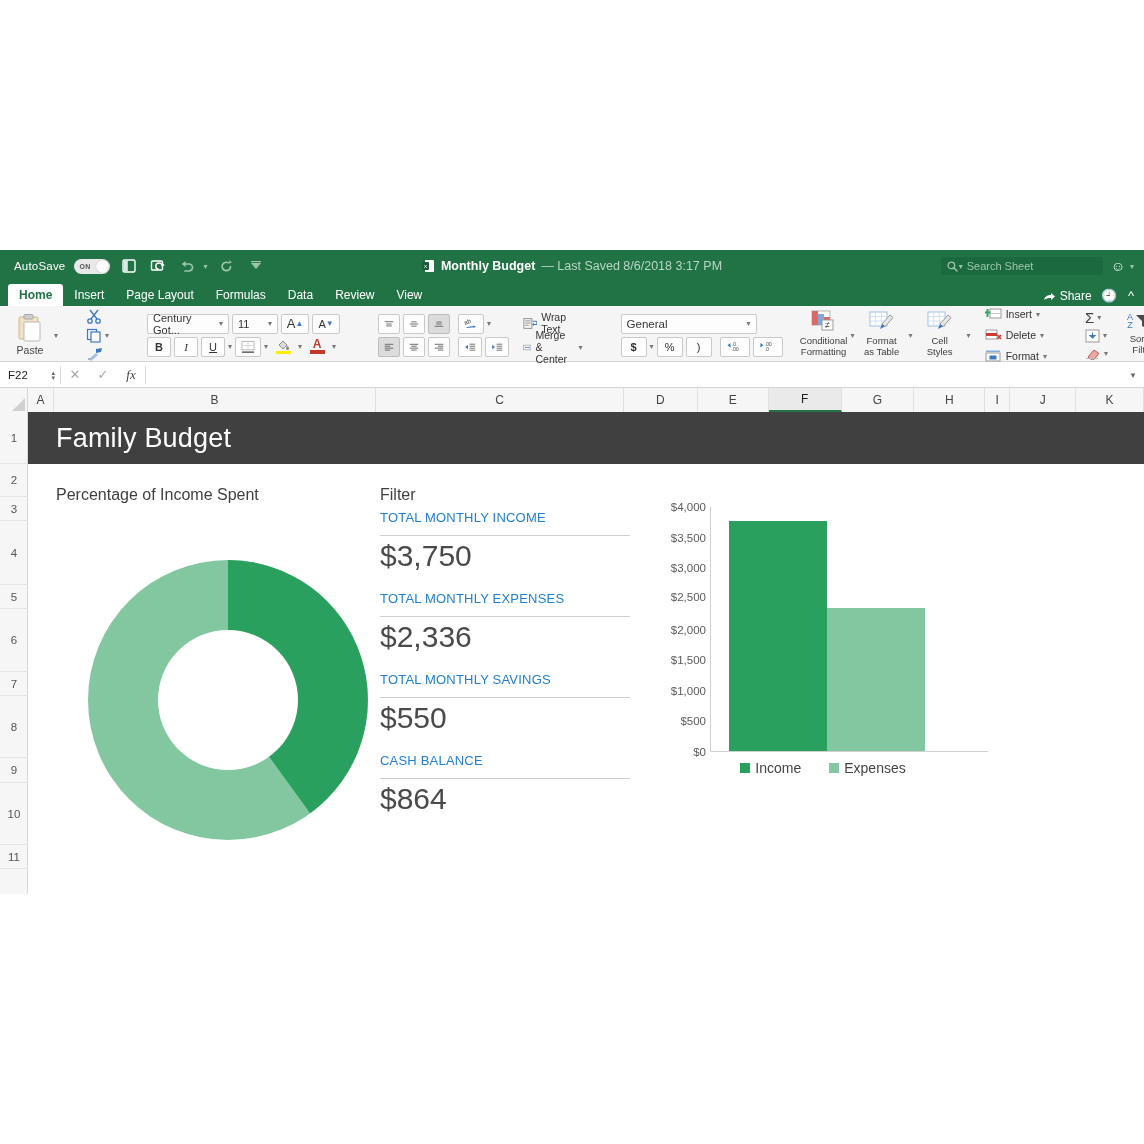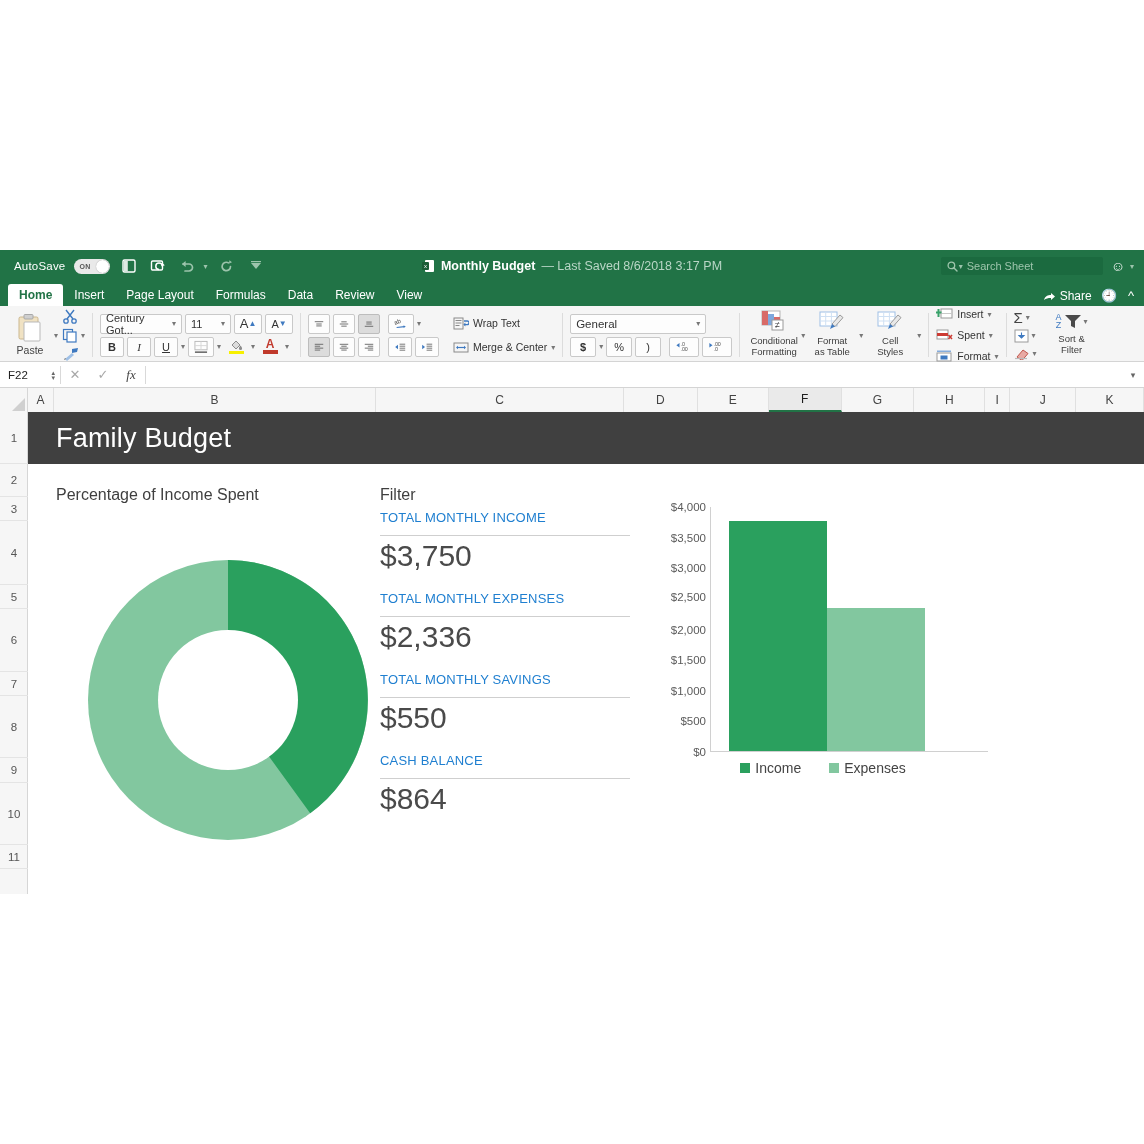--- a/index.html
+++ b/index.html
@@ -78,21 +78,21 @@
   .tr-ico { color:#ffffff; font-size:13px; }
 
   
   .ribbon {
     height:56px; background:#f5f5f5; border-bottom:1px solid #d4d4d4;
     display:flex; align-items:stretch; padding:3px 0 0 0;
   }
   .rgroup { display:flex; align-items:center; padding:0 7px; height:52px; }
   .rsep { width:1px; background:#dcdcdc; margin:4px 0; height:44px; }
   .rcol { display:flex; flex-direction:column; justify-content:center; gap:3px; }
-  .rrow { display:flex; align-items:center; gap:3px; }
+  .rrow { display:flex; align-items:center; gap:3px;margin-left:24px; }
 
   .btn {
     border:1px solid #c9c9c9; background:#fdfdfd; border-radius:2px;
     height:20px; display:flex; align-items:center; justify-content:center;
     font-size:11px; color:#333; padding:0 5px;
   }
   .btn.sel { background:#dcdcdc; border-color:#bdbdbd; }
   .btn.plain { border:none; background:transparent; }
   .cb { font-size:8px; color:#777; }
 
@@ -563,21 +563,21 @@
             </svg>
           <span class="lbl">Insert</span>
           <span class="cb">▾</span>
         </div>
         <div class="cellbtn">
           <svg width="17" height="12" viewBox="0 0 17 12">
               <rect x="1" y="1" width="11" height="9" fill="#fff" stroke="#9a9a9a"></rect>
               <rect x="1" y="4" width="11" height="3" fill="#cc3b33"></rect>
               <path d="M12.5 6l3.5 4M16 6l-3.5 4" stroke="#cc3b33" stroke-width="1.5"></path>
             </svg>
-          <span class="lbl">Spent</span>
+          <span class="lbl">Delete</span>
           <span class="cb">▾</span>
         </div>
         <div class="cellbtn">
           <svg width="17" height="12" viewBox="0 0 17 12">
               <rect x="1" y="3" width="14" height="8" fill="#fff" stroke="#9a9a9a"></rect>
               <rect x="4.5" y="5.5" width="7" height="4" fill="#3e79c0"></rect>
               <path d="M1 1.2h14" stroke="#6a9ad6" stroke-width="1.2"></path>
             </svg>
           <span class="lbl">Format</span>
           <span class="cb">▾</span>

